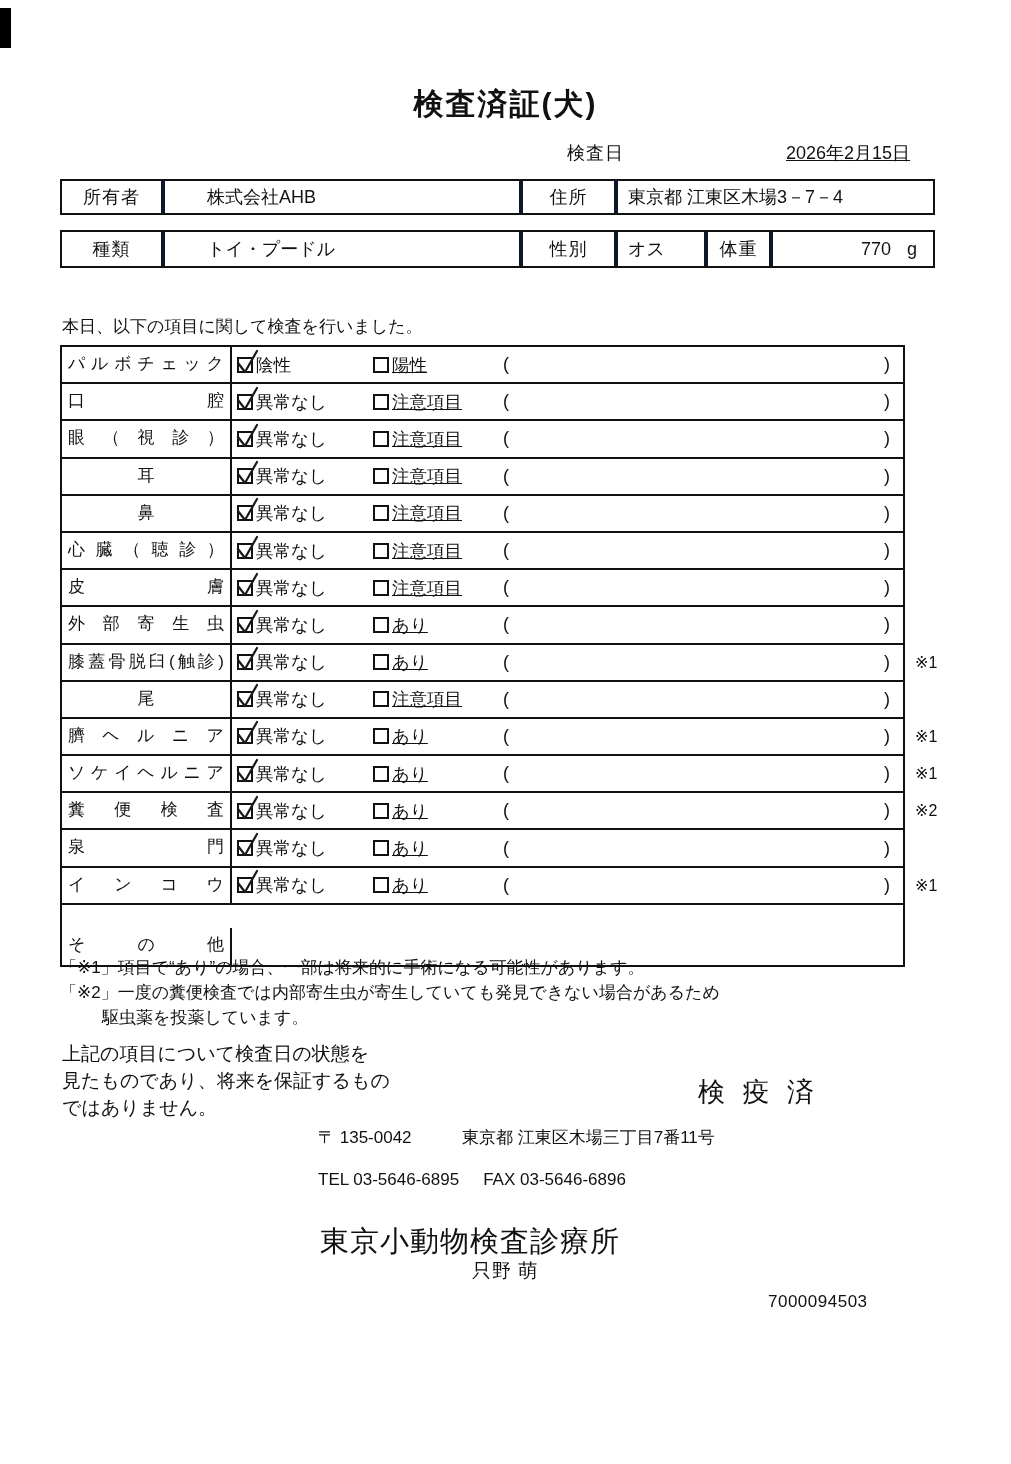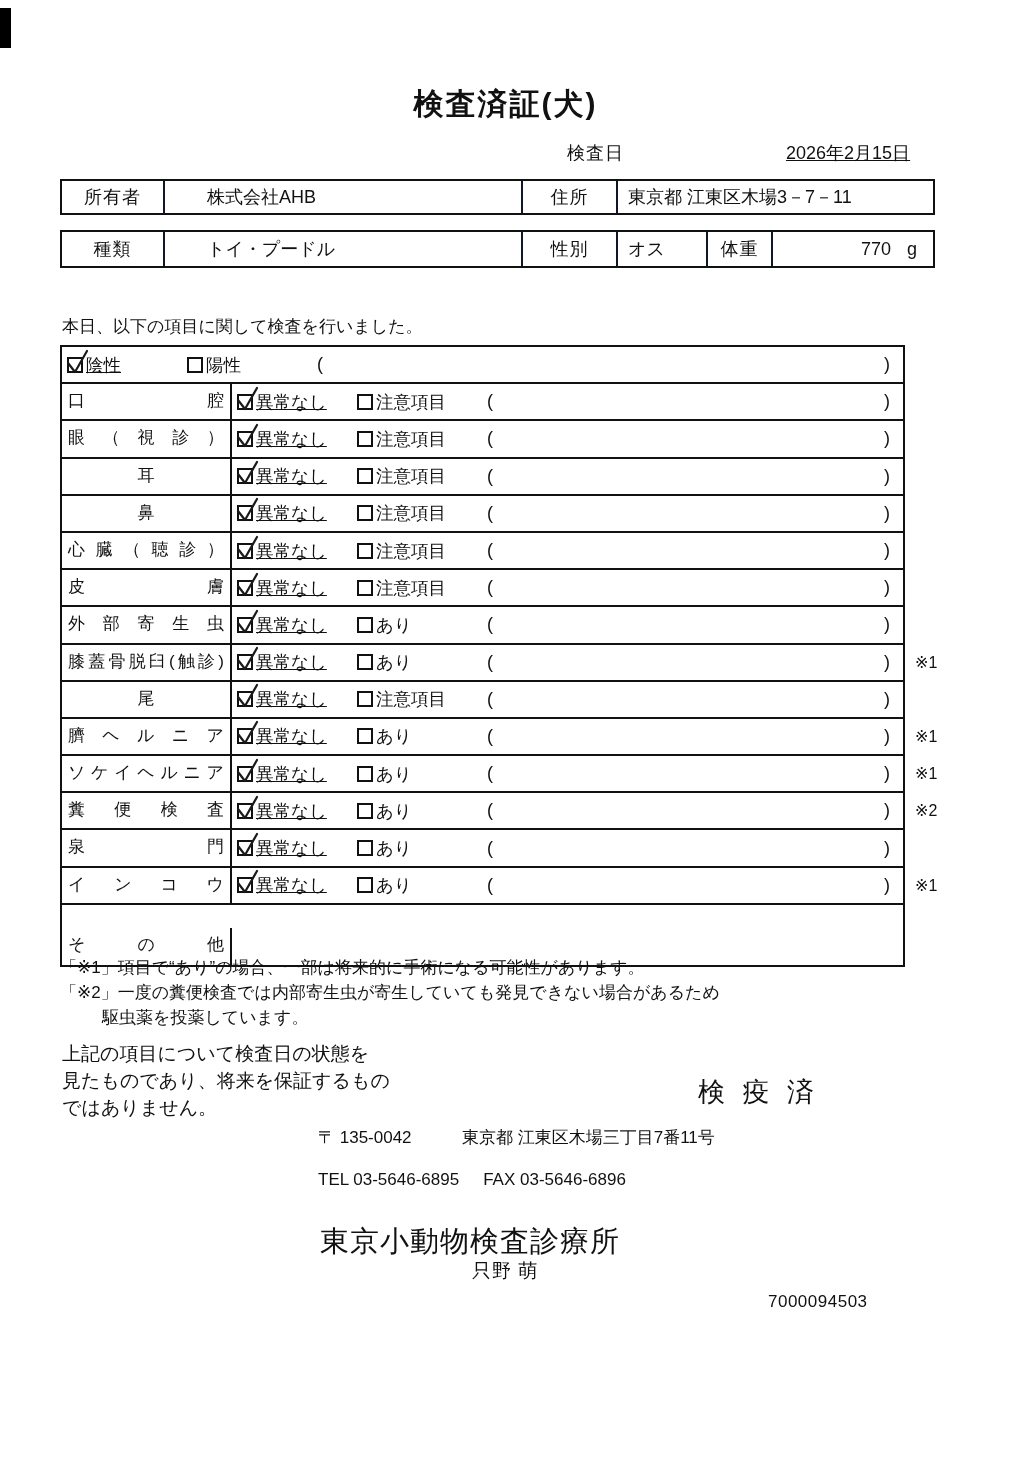--- a/index.html
+++ b/index.html
@@ -14,21 +14,21 @@
   .artifact { left:0; top:8px; width:11px; height:40px; background:#000; }
 
   .title { top:84px; left:0; width:100%; text-align:center; font-size:30px; letter-spacing:2px; }
 
   .insp-date-label { top:141px; left:567px; font-size:18px; letter-spacing:1px; }
   .insp-date-value { top:141px; left:786px; font-size:18px;text-decoration:underline; }
 
   .table { border:2px solid #111; display:flex; flex-direction:column; background:#fff; }
   .trow { display:flex; }
   .trow + .trow { border-top:2px solid #111; }
-  .tcell { border-right:2px solid #0f172a; display:flex; align-items:center; padding:0 10px; font-size:18px; white-space:nowrap; overflow:hidden; }
+  .tcell { border-right:4px solid #0f172a; display:flex; align-items:center; padding:0 10px; font-size:18px; white-space:nowrap; overflow:hidden; }
   .tcell:last-child { border-right:none; }
   .hdr { justify-content:center; text-align:center; letter-spacing:1px; }
 
   .owner-table { left:60px; top:179px; width:875px; }
   .owner-table .trow { height:32px; }
   .pet-table { left:60px; top:230px; width:875px; }
   .pet-table .trow-a { height:34px; }
   .pet-table .trow-b { height:39px; }
   .wc1 { width:103px; flex:none; }
   .wc2 { width:326px; flex:none;margin-left:32px; }
@@ -44,22 +44,22 @@
   .irow { display:flex; align-items:stretch; height:37.2px; border-bottom:2px solid #111; position:relative; }
   .irow:last-child { border-bottom:none;margin-top:23px; }
   .cell-label {
     width:170px; flex:none; border-right:2px solid #111;
     font-size:17px; line-height:34px; padding:0 6px;
     text-align:justify; text-align-last:justify; text-justify:inter-character;
     white-space:nowrap; overflow:hidden;
   }
   .row-content { flex:1; display:flex; align-items:center; padding-left:5px; }
   .opt { display:flex; align-items:center; font-size:17.5px; white-space:nowrap; }
-  .opt1 { width:120px; flex:none;text-decoration:underline; }
-  .opt2 { width:128px; flex:none; }
+  .opt1 { width:136px; flex:none; }
+  .opt2 { width:128px; flex:none;text-decoration:underline; }
   .cbox { width:16px; height:16px; border:2px solid #111; margin-right:3px; position:relative; flex:none; background:#fff; }
   .check { position:absolute; left:-4px; top:-10px; width:25px; height:27px; overflow:visible; }
   .check path { fill:none; stroke:#1a1a1a; stroke-width:2.2; stroke-linecap:round; stroke-linejoin:round; }
   .paren-field { flex:1; display:flex; justify-content:space-between; font-size:18px; padding:0 13px 0 2px; }
   .row-note { position:absolute; left:calc(100% + 12px); top:0; height:100%; display:flex; align-items:center; font-size:16px; white-space:nowrap; }
 
   .footnotes { left:60px; top:955px; font-size:17px; line-height:25px; }
   .fn-indent { padding-left:42px; }
 
   .disclaimer { left:62px; top:1040px; font-size:19px; line-height:27px; }
@@ -82,21 +82,21 @@
   <h1 class="abs title">検査済証(犬)</h1>
 
   <div class="abs insp-date-label">検査日</div>
   <div class="abs insp-date-value">2026年2月15日</div>
 
   <div class="abs table owner-table">
     <div class="trow">
       <div class="tcell hdr wc1">所有者</div>
       <div class="tcell wc2">株式会社AHB</div>
       <div class="tcell hdr wc3">住所</div>
-      <div class="tcell wc4">東京都 江東区木場3－7－11</div>
+      <div class="tcell wc4">東京都 江東区木場3－7－4</div>
     </div>
   </div>
 
   <div class="abs table pet-table">
     <div class="trow trow-a">
       <div class="tcell hdr wc1">種類</div>
       <div class="tcell wc2">トイ・プードル</div>
       <div class="tcell hdr wc3">性別</div>
       <div class="tcell wc5">オス</div>
       <div class="tcell hdr wc6">体重</div>
@@ -104,20 +104,21 @@
         <span>770</span>
         <span>g</span>
       </div>
     </div>
   </div>
 
   <div class="abs statement">本日、以下の項目に関して検査を行いました。</div>
 
   <div class="abs itable">
   <div class="irow">
+    <div class="cell-label">パルボチェック</div>
     <div class="row-content">
       <div class="opt opt1">
         <span class="cbox">
           <svg class="check" viewBox="0 0 25 27">
                 <path d="M3 14 L10 23 L22 2"></path>
               </svg>
         </span>
         <span class="opt-label">陰性</span>
       </div>
       <div class="opt opt2">

